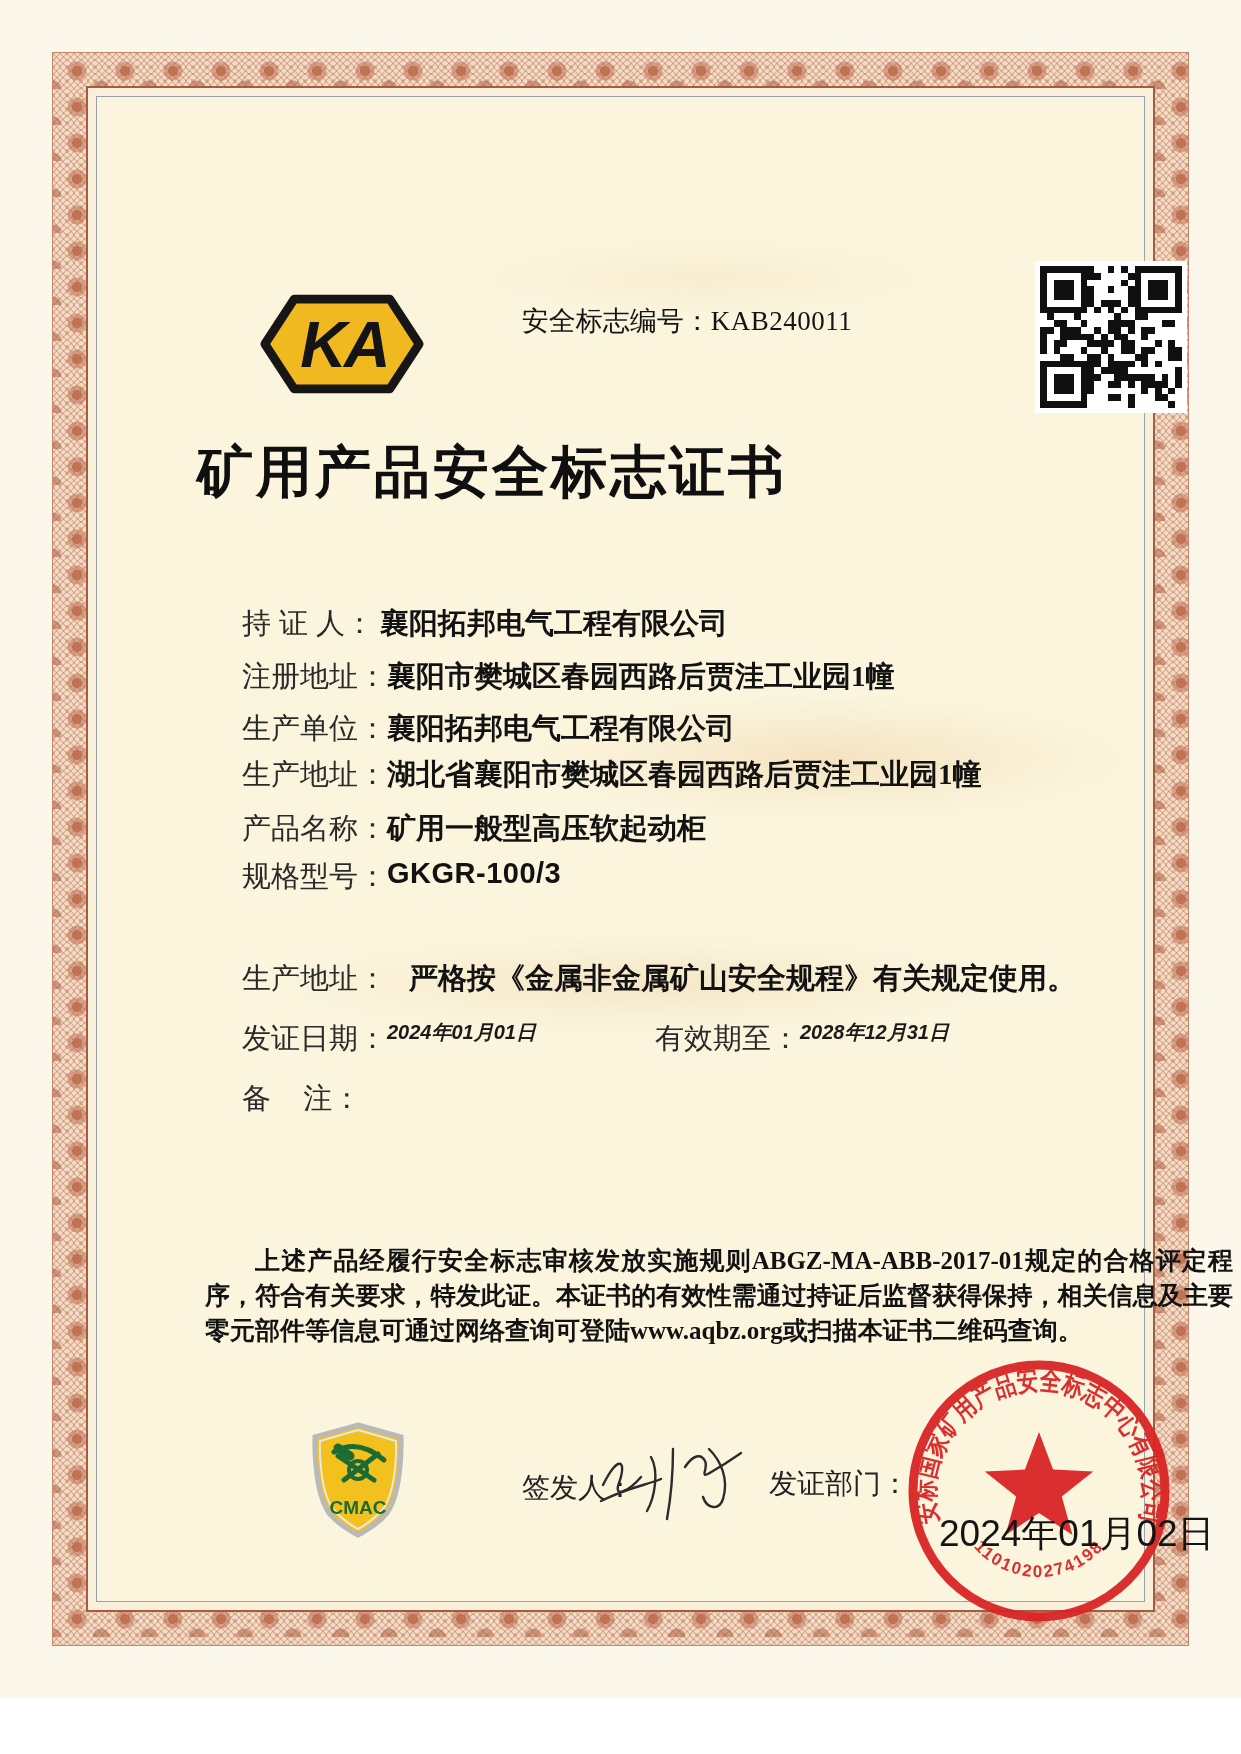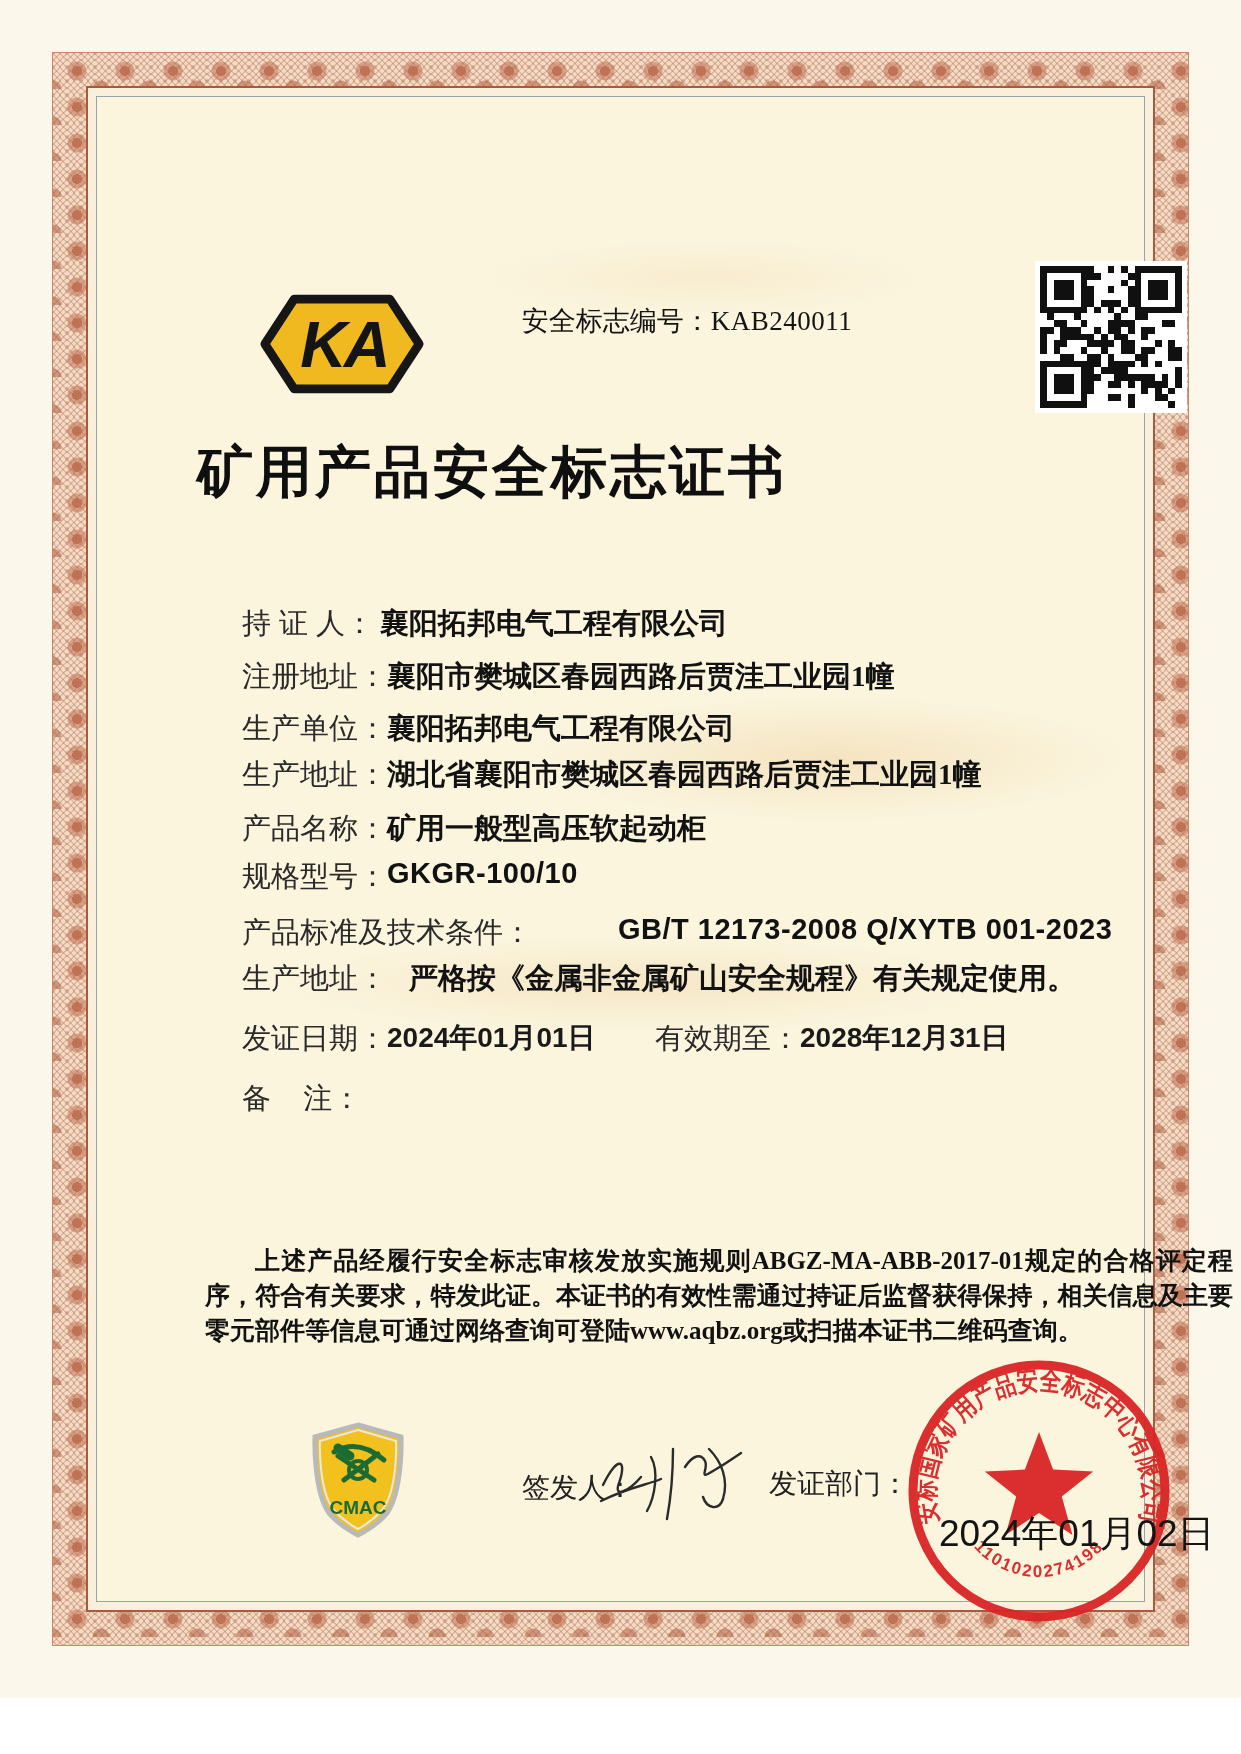--- a/index.html
+++ b/index.html
@@ -33,21 +33,21 @@
     font-family:"Liberation Serif","DejaVu Serif",serif;font-weight:900;font-size:56px;
     letter-spacing:3px;color:#0f0f0f;}
   
   .frow{position:absolute;left:145px;right:108px;white-space:nowrap;}
   .flabel{display:inline-block;min-width:138px;font-size:29px;color:#2a2a2a;white-space:pre;vertical-align:top;}
   .fval{font-size:29px;font-weight:bold;color:#121212;font-family:"Liberation Serif","DejaVu Serif",serif;}
   .fval.sans{font-family:"Liberation Sans","DejaVu Sans",sans-serif;letter-spacing:.5px;}
   .gap-lg{margin-left:86px;}
   .gap-sm{margin-left:22px;}
   .pair2{position:absolute;left:413px;top:0;}
-  .dval{font-size:28px;font-weight:bold;color:#1a1a1a;}
+  .dval{font-size:20px;font-weight:bold;color:#1a1a1a;font-style:italic;}
   
   .statement{position:absolute;left:108px;top:1146px;width:1028px;
     font-size:25px;font-weight:bold;line-height:35px;color:#121212;
     font-family:Liberation Serif, serif;text-indent:2em;text-align:justify;}
   
   .cmac{position:absolute;left:211px;top:1325px;width:100px;height:116px;}
   .signer{position:absolute;left:425px;top:1372px;font-size:28px;color:#222;}
   .signature{position:absolute;left:492px;top:1330px;width:170px;height:108px;}
   .issuer{position:absolute;left:672px;top:1368px;font-size:28px;color:#222;}
   .stamp{position:absolute;left:806px;top:1258px;width:272px;height:272px;opacity:.95;}
@@ -217,23 +217,21 @@
       <span class="flabel">持 证 人：</span><span class="fval">襄阳拓邦电气工程有限公司</span></div>
     <div class="frow" style="top:560px">
       <span class="flabel">注册地址：</span><span class="fval">襄阳市樊城区春园西路后贾洼工业园1幢</span></div>
     <div class="frow" style="top:612px">
       <span class="flabel">生产单位：</span><span class="fval">襄阳拓邦电气工程有限公司</span></div>
     <div class="frow" style="top:658px">
       <span class="flabel">生产地址：</span><span class="fval">湖北省襄阳市樊城区春园西路后贾洼工业园1幢</span></div>
     <div class="frow" style="top:712px">
       <span class="flabel">产品名称：</span><span class="fval">矿用一般型高压软起动柜</span></div>
     <div class="frow" style="top:760px">
-      <span class="flabel">规格型号：</span><span class="fval sans">GKGR-100/10</span></div>
-    <div class="frow" style="top:816px">
-      <span class="flabel">产品标准及技术条件：</span><span class="fval sans gap-lg">GB/T 12173-2008 Q/XYTB 001-2023</span></div>
+      <span class="flabel">规格型号：</span><span class="fval sans">GKGR-100/3</span></div>
     <div class="frow" style="top:862px">
       <span class="flabel">生产地址：</span><span class="fval gap-sm">严格按《金属非金属矿山安全规程》有关规定使用。</span></div>
 
     <div class="frow" style="top:922px">
       <span class="flabel">发证日期：</span><span class="dval">2024年01月01日</span>
       <span class="pair2">
         <span class="flabel" style="min-width:142px">有效期至：</span><span class="dval">2028年12月31日</span>
       </span>
     </div>
 

